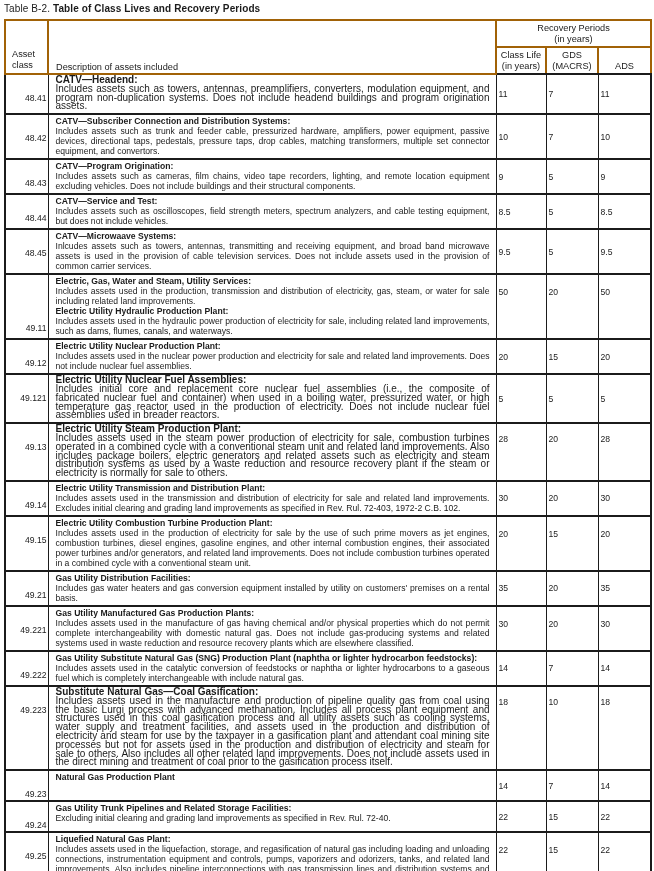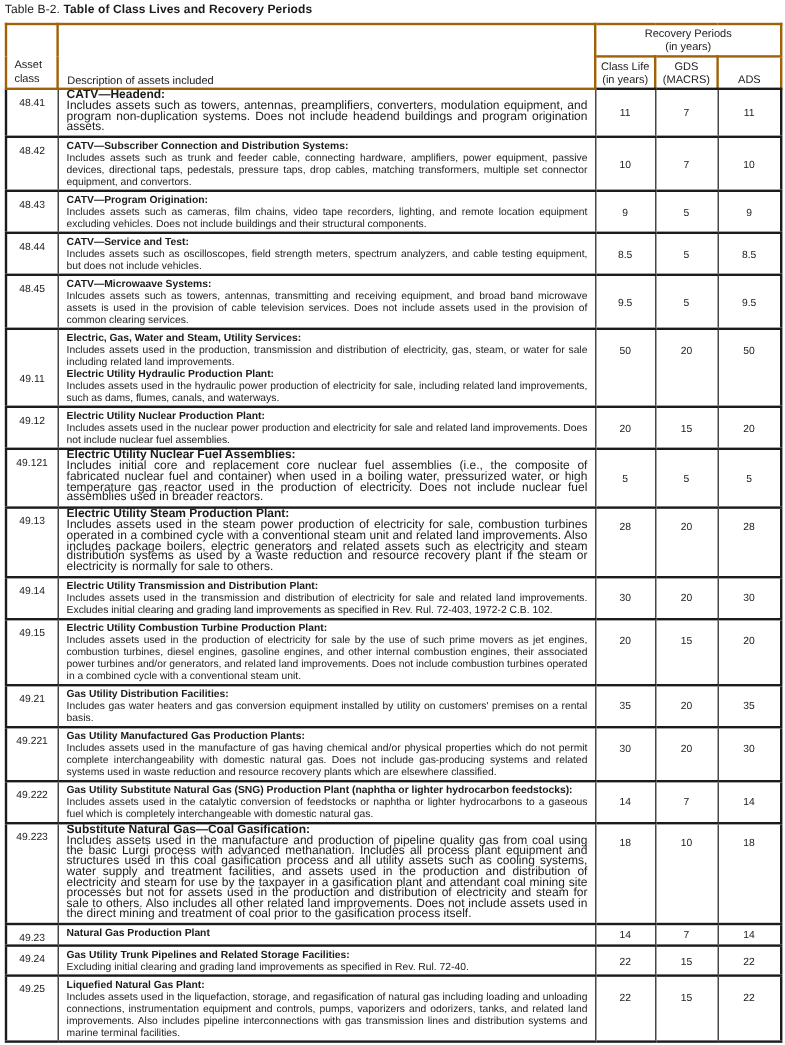--- a/index.html
+++ b/index.html
@@ -37,25 +37,25 @@
   th.h-cl, th.h-gds { text-align: center; vertical-align: bottom; padding-bottom: 2px; }
   th.h-ads { text-align: center; vertical-align: bottom; padding-bottom: 2px; }
 
   tbody td {
     border-left: 1px solid #1b1b1b; border-right: 1px solid #1b1b1b;
     border-top: 2px solid #1b1b1b; border-bottom: 2px solid #1b1b1b;
     font-size: 8.6px; line-height: 10px; vertical-align: top;
   }
   thead tr:last-child th { border-bottom: 2px solid #1b1b1b; }
 
-  td.col-asset { text-align: center; padding-top: 5px; margin-top: 28px; }
+  td.col-asset { text-align: right; padding-top: 18px; margin-top: 28px; }
   td.col-desc  { padding: 1px 6px 2px 7px; }
   td.col-desc .hd { font-weight: bold; }
   td.col-desc .tx { text-align: justify; }
-  td.col-num { text-align: center; vertical-align: middle; padding: 1px 2px; }
+  td.col-num { vertical-align: middle; padding: 1px 2px; }
   td.col-num.top { vertical-align: top; padding-top: 12px; }
 
   tr.small td.col-desc { font-size: 10px; line-height: 8.8px; }
   tr.small td.col-num.top { padding-top: 10px; }
 </style>
 </head>
 <body>
 
 <div class="page">
   <div class="title">
@@ -107,21 +107,21 @@
           <td class="col-num">11</td>
           <td class="col-num">7</td>
           <td class="col-num">11</td>
         </tr>
         <tr>
           <td class="col-asset">
             <div>48.42</div>
           </td>
           <td class="col-desc">
             <div class="hd">CATV—Subscriber Connection and Distribution Systems:</div>
-            <div class="tx">Includes assets such as trunk and feeder cable, connecting hardware, amplifiers, power equipment, passive devices, directional taps, pedestals, pressure taps, drop cables, matching transformers, multiple set connector equipment, and convertors.</div>
+            <div class="tx">Includes assets such as trunk and feeder cable, pressurized hardware, amplifiers, power equipment, passive devices, directional taps, pedestals, pressure taps, drop cables, matching transformers, multiple set connector equipment, and convertors.</div>
           </td>
           <td class="col-num">10</td>
           <td class="col-num">7</td>
           <td class="col-num">10</td>
         </tr>
         <tr>
           <td class="col-asset">
             <div>48.43</div>
           </td>
           <td class="col-desc">
@@ -143,21 +143,21 @@
           <td class="col-num">8.5</td>
           <td class="col-num">5</td>
           <td class="col-num">8.5</td>
         </tr>
         <tr>
           <td class="col-asset">
             <div>48.45</div>
           </td>
           <td class="col-desc">
             <div class="hd">CATV—Microwaave Systems:</div>
-            <div class="tx">Inlcudes assets such as towers, antennas, transmitting and receiving equipment, and broad band microwave assets is used in the provision of cable television services. Does not include assets used in the provision of common clearing services.</div>
+            <div class="tx">Inlcudes assets such as towers, antennas, transmitting and receiving equipment, and broad band microwave assets is used in the provision of cable television services. Does not include assets used in the provision of common carrier services.</div>
           </td>
           <td class="col-num">9.5</td>
           <td class="col-num">5</td>
           <td class="col-num">9.5</td>
         </tr>
         <tr>
           <td class="col-asset">
             <div style="padding-top: 30px;">49.11</div>
           </td>
           <td class="col-desc">
@@ -253,21 +253,21 @@
           <td class="col-num top">30</td>
           <td class="col-num top">20</td>
           <td class="col-num top">30</td>
         </tr>
         <tr>
           <td class="col-asset">
             <div>49.222</div>
           </td>
           <td class="col-desc">
             <div class="hd">Gas Utility Substitute Natural Gas (SNG) Production Plant (naphtha or lighter hydrocarbon feedstocks):</div>
-            <div class="tx">Includes assets used in the catalytic conversion of feedstocks or naphtha or lighter hydrocarbons to a gaseous fuel which is completely interchangeable with domestic natural gas.</div>
+            <div class="tx">Includes assets used in the catalytic conversion of feedstocks or naphtha or lighter hydrocarbons to a gaseous fuel which is completely interchangeable with include natural gas.</div>
           </td>
           <td class="col-num">14</td>
           <td class="col-num">7</td>
           <td class="col-num">14</td>
         </tr>
         <tr class="small">
           <td class="col-asset">
             <div>49.223</div>
           </td>
           <td class="col-desc">

